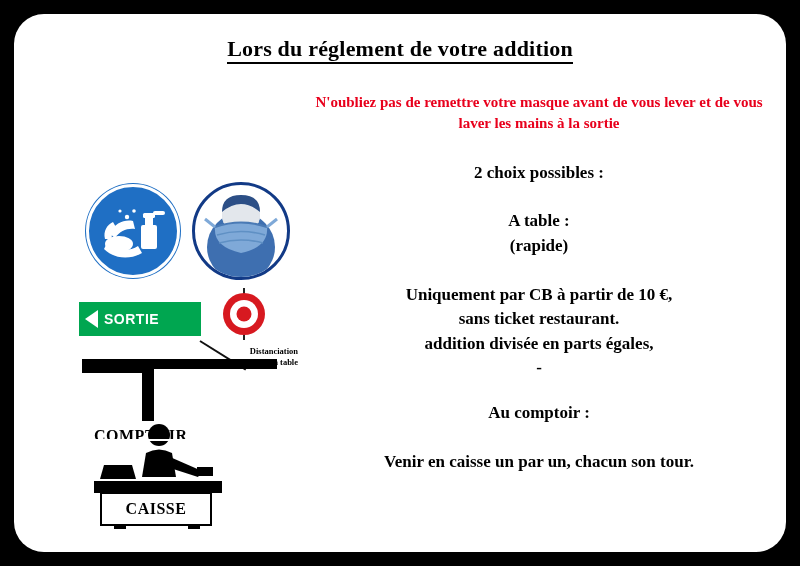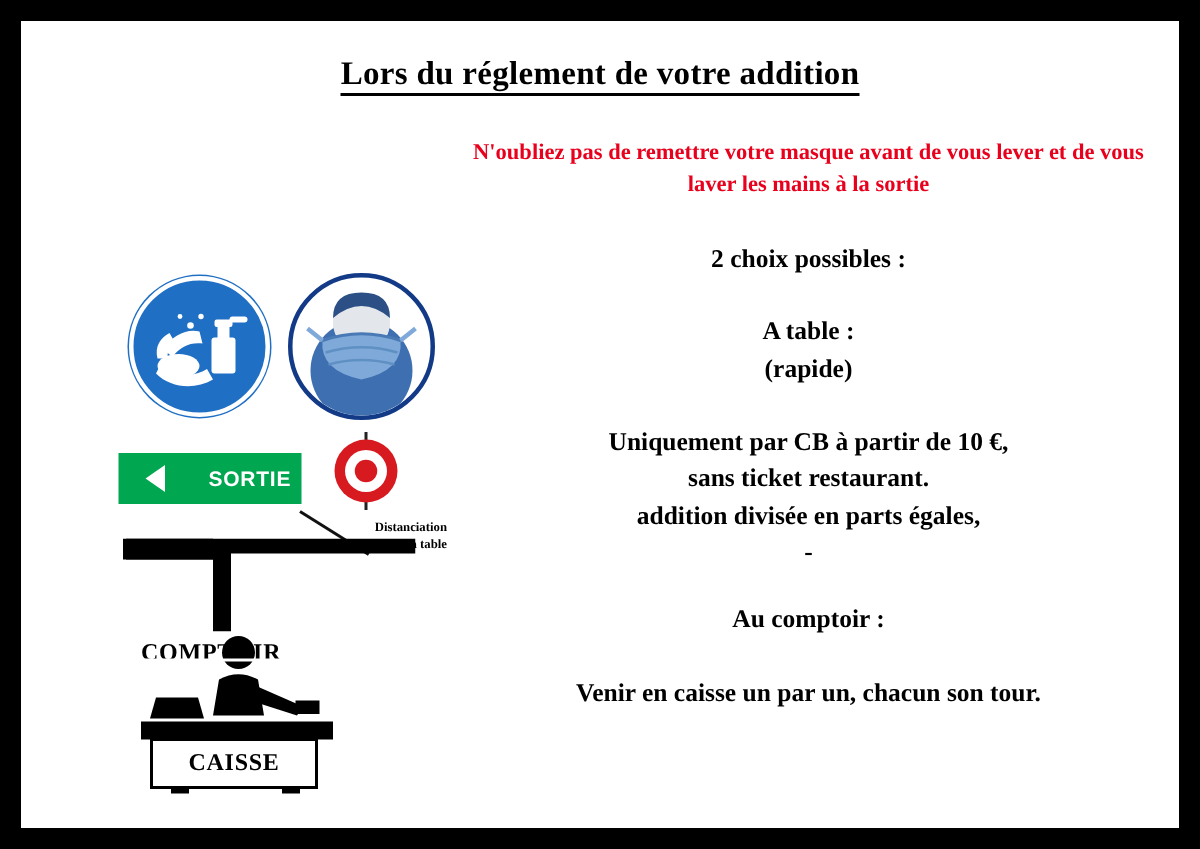--- a/index.html
+++ b/index.html
@@ -16,20 +16,21 @@
     padding: 14px;
     font-family: "Liberation Serif", serif;
   }
   .sheet {
     position: relative;
     width: 100%;
     height: 100%;
     background: #ffffff;
     box-sizing: border-box;
     overflow: hidden;
+    border-radius: 30px;
   }
 
   
   .title {
     position: absolute;
     top: 22px;
     left: 0;
     width: 100%;
     text-align: center;
     font-size: 22px;
@@ -106,23 +107,22 @@
   
   .sortie {
     position: absolute;
     left: 5px;
     top: 128px;
     width: 122px;
     height: 34px;
     background: #00a650;
     display: flex;
     align-items: center;
-    padding-left: 18px;
+    padding-left: 6px;
     box-sizing: border-box;
-    gap: 23px;
   }
   .sortie .arrow {
     width: 0; height: 0;
     border-top: 9px solid transparent;
     border-bottom: 9px solid transparent;
     border-right: 13px solid #ffffff;
     margin-right: 6px;
   }
   .sortie .lbl {
     color: #ffffff;

